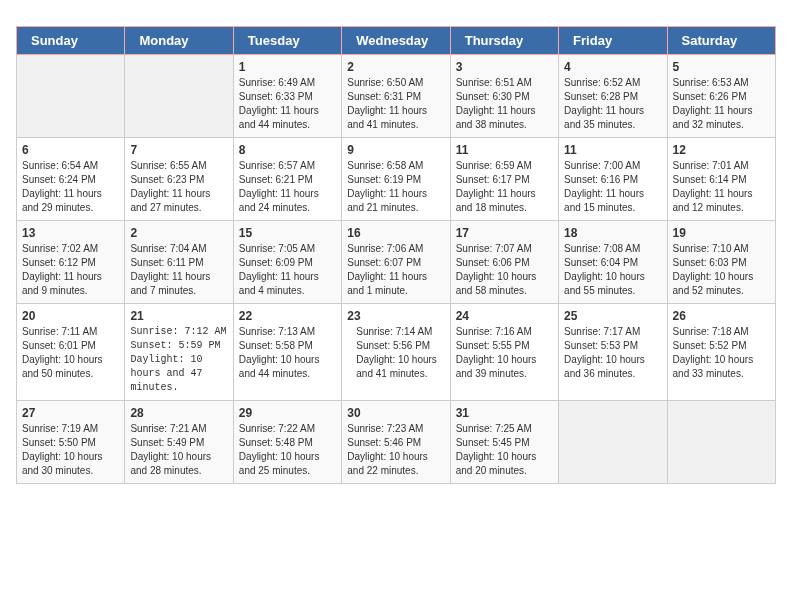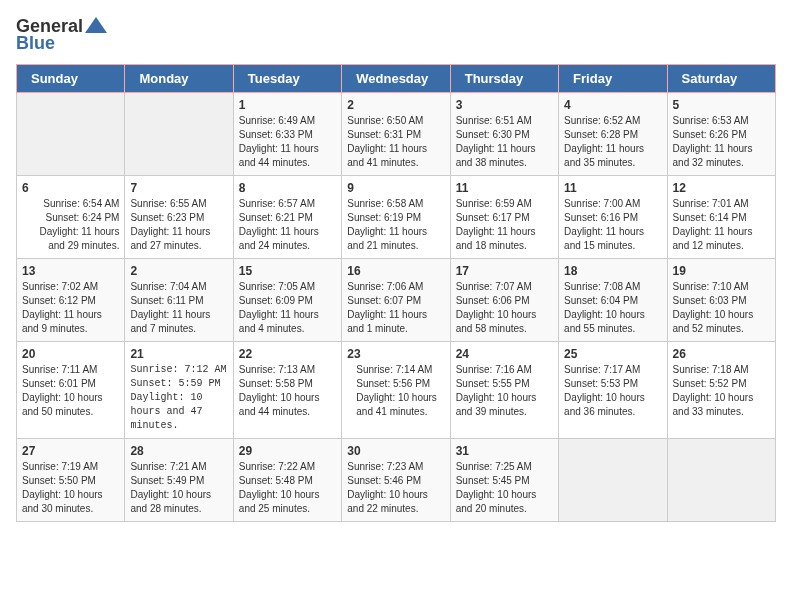--- a/index.html
+++ b/index.html
@@ -75,29 +75,20 @@
       color: #333;
     }
     .empty-cell {
       background: #f0f0f0 !important;
     }
   </style>
 </head>
 <body>
 
 <div class="header-area">
-  <div class="logo">
-    <div class="logo-row">
-      <span style="font-size:18px;font-weight:bold;color:#333;">General</span>
-      <svg width="22" height="16" viewBox="0 0 22 16" style="margin-left:2px;margin-top:-4px;">
-        <polygon points="0,16 11,0 22,16" fill="#3a6da8"></polygon>
-      </svg>
-    </div>
-    <span style="font-size:18px;font-weight:bold;color:#3a6da8;margin-top:-4px;">Blue</span>
-  </div>
   <div class="title-area">
   </div>
 </div>
 
 <table>
   <thead>
     <tr>
     <th>Sunday</th>
         <th>Monday</th>
         <th>Tuesday</th>
@@ -138,21 +129,21 @@
         <td>
           <div class="day-number">5</div>
           <div class="day-detail" style="white-space: pre-line;">Sunrise: 6:53 AM
 Sunset: 6:26 PM
 Daylight: 11 hours and 32 minutes.</div>
         </td>
       </tr>
       <tr>
         <td>
           <div class="day-number">6</div>
-          <div class="day-detail" style="white-space: pre-line; text-align: right;">Sunrise: 6:54 AM
+          <div class="day-detail" style="white-space: pre-line;">Sunrise: 6:54 AM
 Sunset: 6:24 PM
 Daylight: 11 hours and 29 minutes.</div>
         </td>
         <td>
           <div class="day-number">7</div>
           <div class="day-detail" style="white-space: pre-line;">Sunrise: 6:55 AM
 Sunset: 6:23 PM
 Daylight: 11 hours and 27 minutes.</div>
         </td>
         <td>

